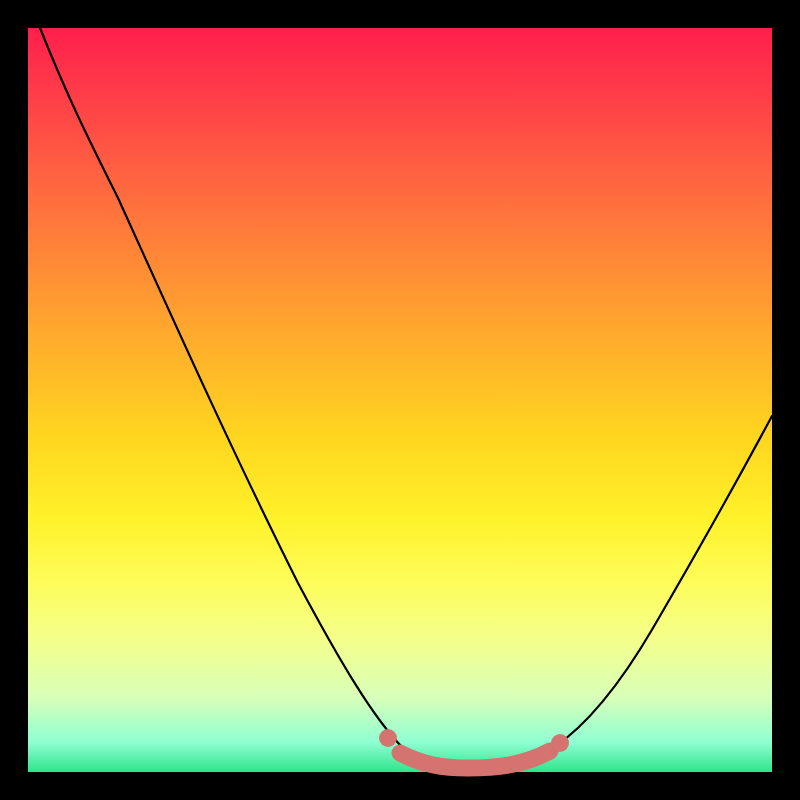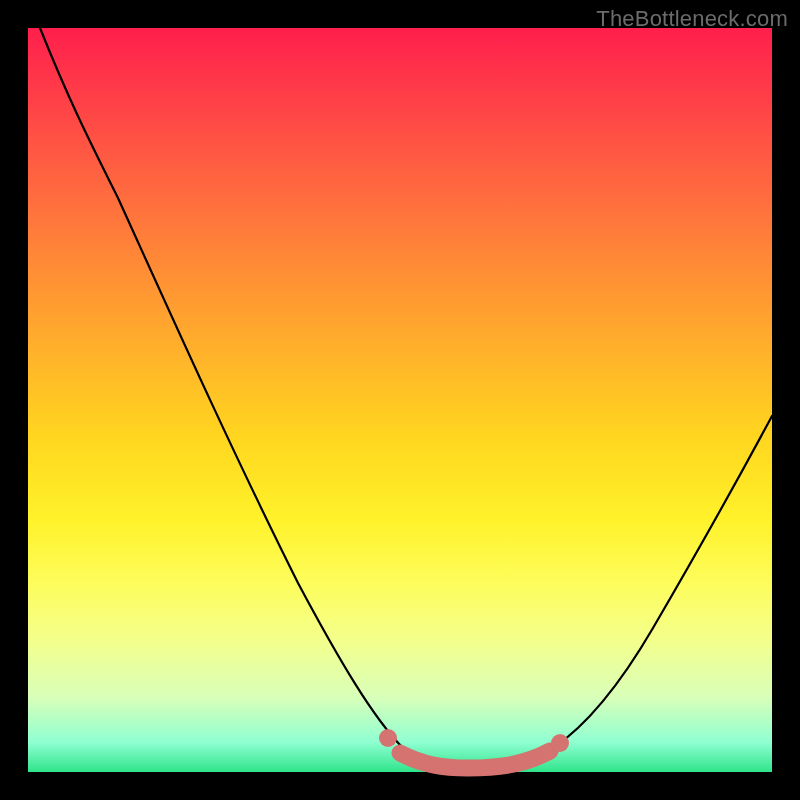--- a/index.html
+++ b/index.html
@@ -98,14 +98,13 @@
         <circle class="marker-dot" cx="360" cy="710" r="9"></circle>
         <path class="markers" d="M 372 725
                  C 395 737, 415 740, 440 740
                  C 470 740, 496 737, 522 723"></path>
         <circle class="marker-dot" cx="532" cy="715" r="9"></circle>
       </g>
     </svg>
 
   </div>
 
-  <div class="watermark">TheBottleneck.com</div>
 </div>
 
 </body></html>

